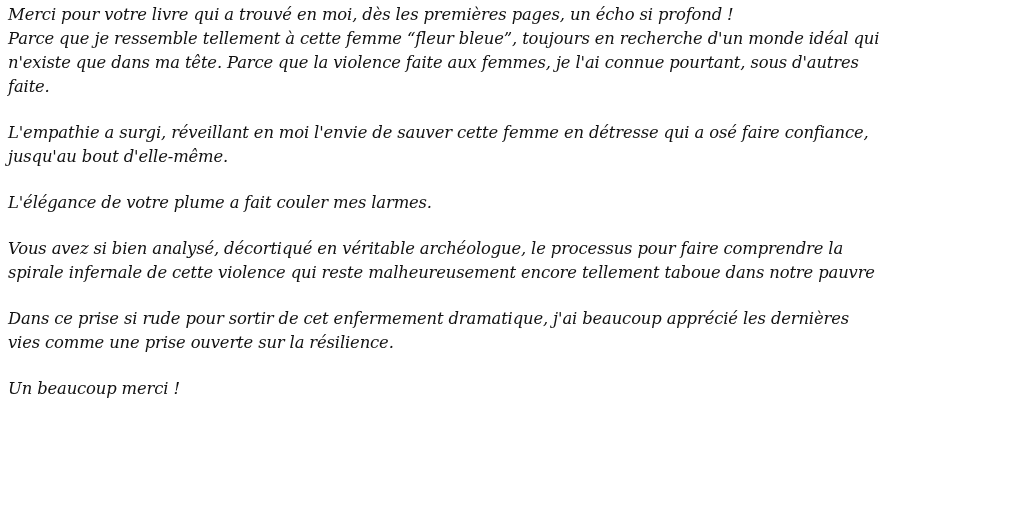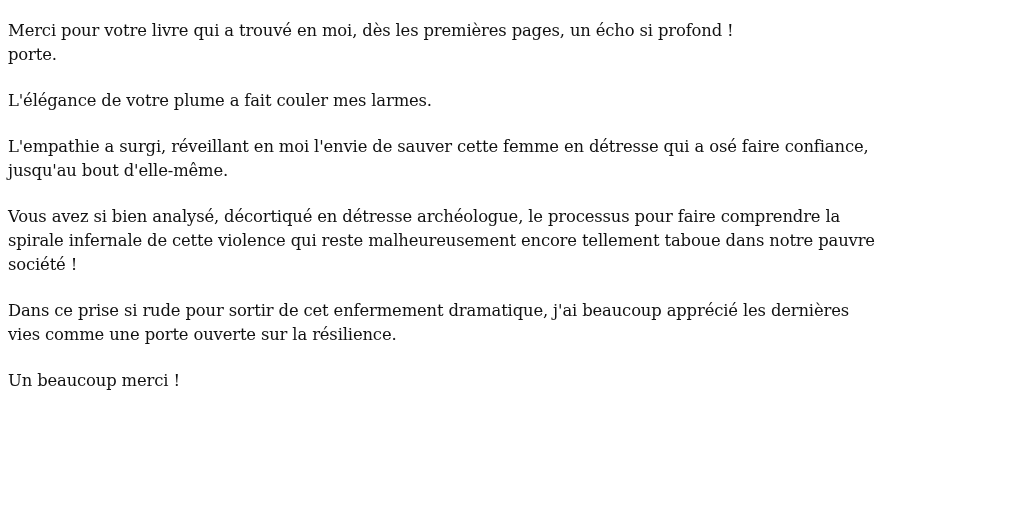--- a/index.html
+++ b/index.html
@@ -18,48 +18,50 @@
       left: 8px;
       top: 3px;
       width: 1010px;
       font-family: "DejaVu Serif", "Liberation Serif", serif;
       font-size: 16.4px;
       line-height: 24px;
       color: #111111;
       letter-spacing: -0.15px;
     }
     .doc p {
-      margin: 16px 0 22px 0;
+      margin: 0 0 22px 0;
       padding: 0;
+      font-style: italic;
     }
     .doc p .line {
       display: block;
       white-space: nowrap;
     }
   </style>
 </head>
 <body>
 
 <div class="doc">
   <p>
     <span class="line">Merci pour votre livre qui a trouvé en moi, dès les premières pages, un écho si profond !</span>
-    <span class="line">porte.</span>
-  </p>
-  <p>
-    <span class="line">L'élégance de votre plume a fait couler mes larmes.</span>
+    <span class="line">Parce que je ressemble tellement à cette femme “fleur bleue”, toujours en recherche d'un monde idéal qui</span>
+    <span class="line">n'existe que dans ma tête. Parce que la violence faite aux femmes, je l'ai connue pourtant, sous d'autres</span>
+    <span class="line">faite.</span>
   </p>
   <p>
     <span class="line">L'empathie a surgi, réveillant en moi l'envie de sauver cette femme en détresse qui a osé faire confiance,</span>
     <span class="line">jusqu'au bout d'elle-même.</span>
   </p>
   <p>
-    <span class="line">Vous avez si bien analysé, décortiqué en détresse archéologue, le processus pour faire comprendre la</span>
+    <span class="line">L'élégance de votre plume a fait couler mes larmes.</span>
+  </p>
+  <p>
+    <span class="line">Vous avez si bien analysé, décortiqué en véritable archéologue, le processus pour faire comprendre la</span>
     <span class="line">spirale infernale de cette violence qui reste malheureusement encore tellement taboue dans notre pauvre</span>
-    <span class="line">société !</span>
   </p>
   <p>
     <span class="line">Dans ce prise si rude pour sortir de cet enfermement dramatique, j'ai beaucoup apprécié les dernières</span>
-    <span class="line">vies comme une porte ouverte sur la résilience.</span>
+    <span class="line">vies comme une prise ouverte sur la résilience.</span>
   </p>
   <p>
     <span class="line">Un beaucoup merci  !</span>
   </p>
 </div>
 
 </body></html>

